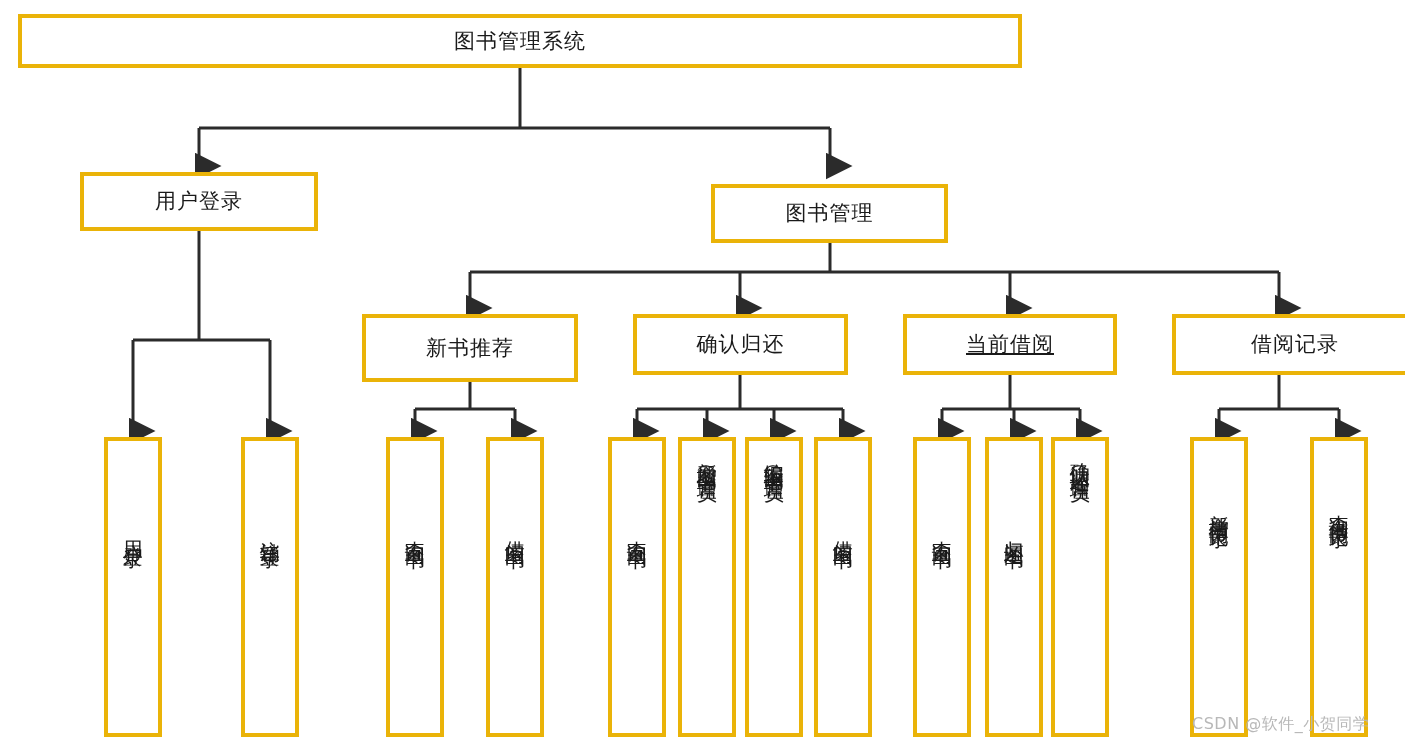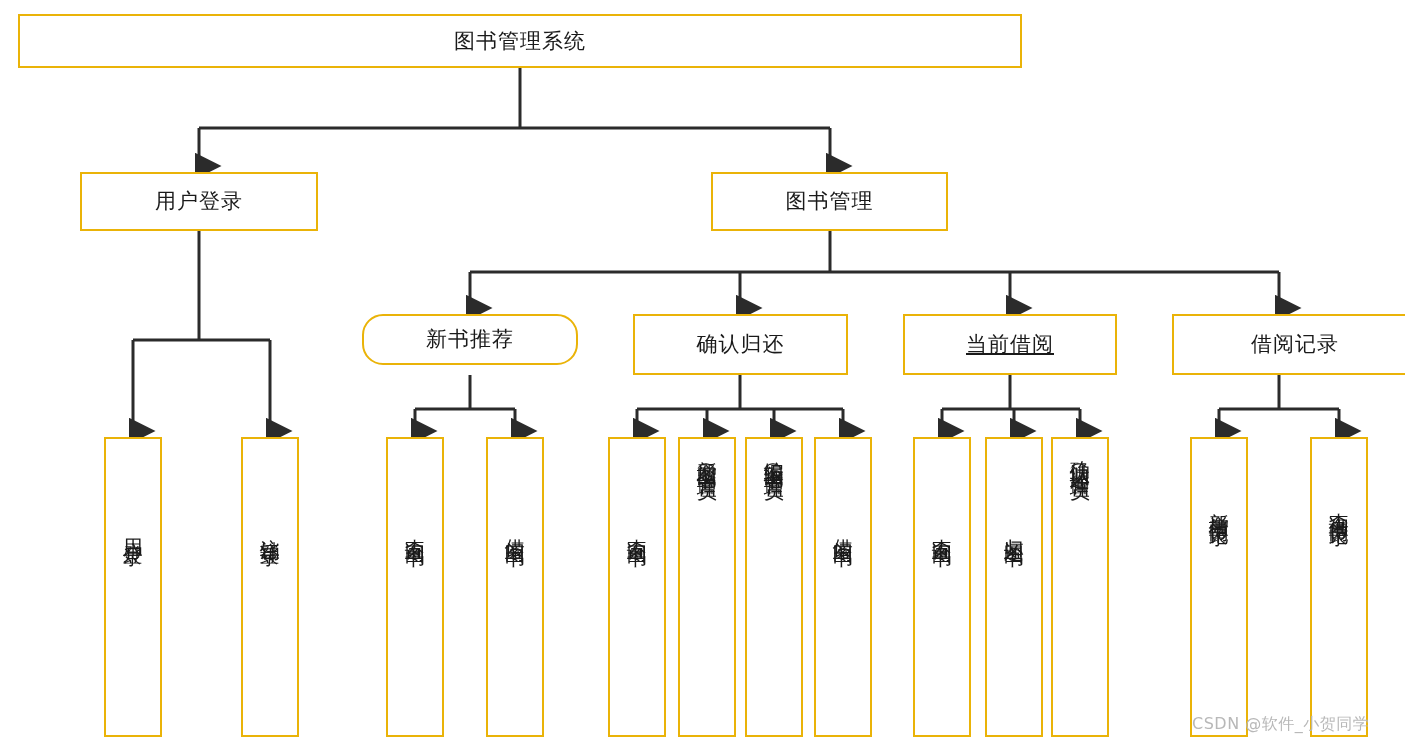--- a/index.html
+++ b/index.html
@@ -20,21 +20,21 @@
     position: absolute;
     left: 0;
     top: 0;
     width: 1405px;
     height: 747px;
     pointer-events: none;
   }
   .node {
     position: absolute;
     box-sizing: border-box;
-    border: 2px solid #eab308;
+    border: 4px solid #eab308;
     background: #ffffff;
     display: flex;
     align-items: center;
     justify-content: center;
     color: #1a1a1a;
   }
   .node-h .label {
     font-size: 21px;
     line-height: 1.15;
     letter-spacing: 1px;
@@ -120,25 +120,25 @@
     </g>
   </svg>
 
   <div class="node node-h" style="left:18px;top:14px;width:1004px;height:54px;">
     <span class="label">图书管理系统</span>
   </div>
 
   <div class="node node-h" style="left:80px;top:172px;width:238px;height:59px;">
     <span class="label">用户登录</span>
   </div>
-  <div class="node node-h" style="left:711px;top:172px;width:237px;height:59px;">
+  <div class="node node-h" style="left:711px;top:184px;width:237px;height:59px;">
     <span class="label">图书管理</span>
   </div>
 
-  <div class="node node-h" style="left:362px;top:314px;width:216px;height:51px;border-radius:21px;">
+  <div class="node node-h" style="left:362px;top:314px;width:216px;height:68px;">
     <span class="label">新书推荐</span>
   </div>
   <div class="node node-h" style="left:633px;top:314px;width:215px;height:61px;">
     <span class="label">确认归还</span>
   </div>
   <div class="node node-h" style="left:903px;top:314px;width:214px;height:61px;text-decoration:underline;">
     <span class="label">当前借阅</span>
   </div>
   <div class="node node-h" style="left:1172px;top:314px;width:246px;height:61px;">
     <span class="label">借阅记录</span>

